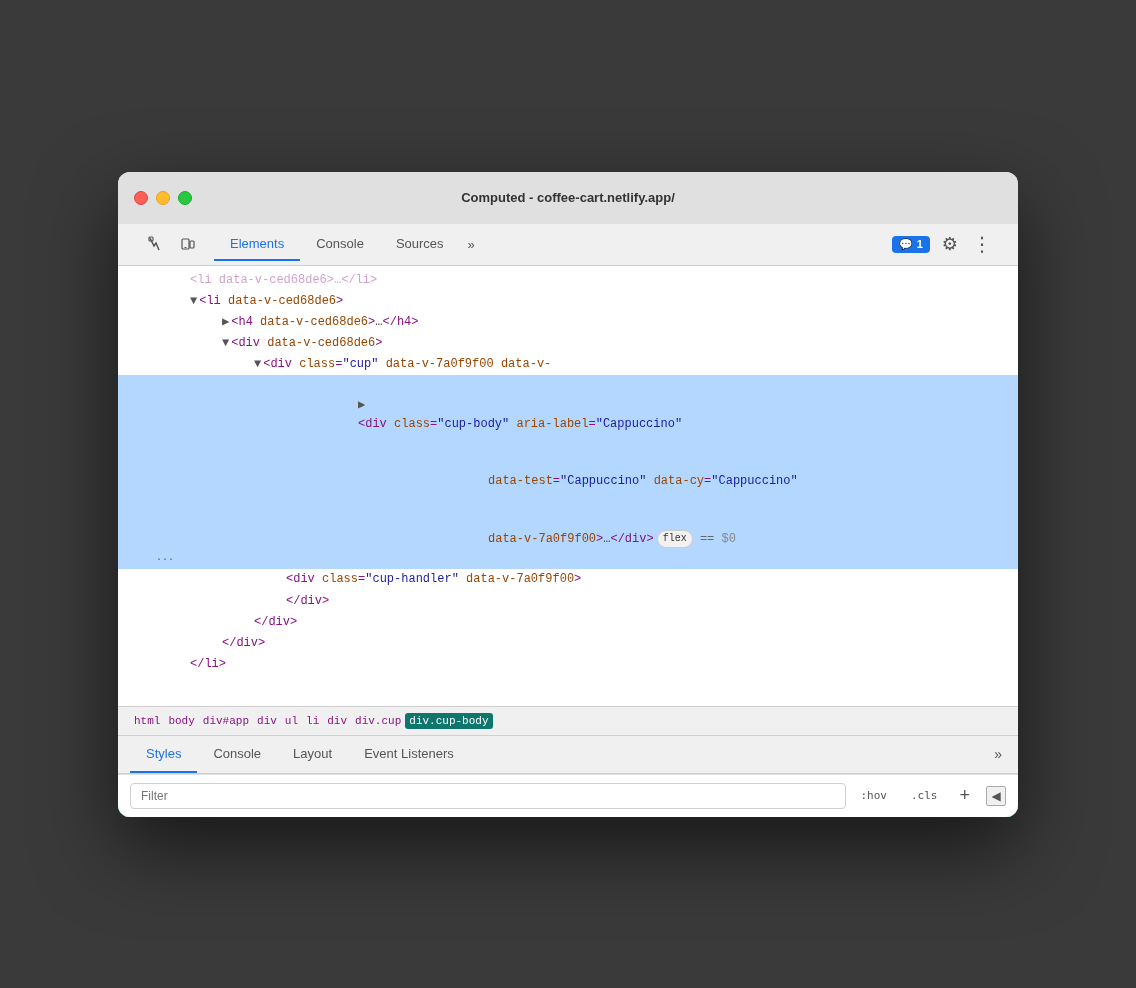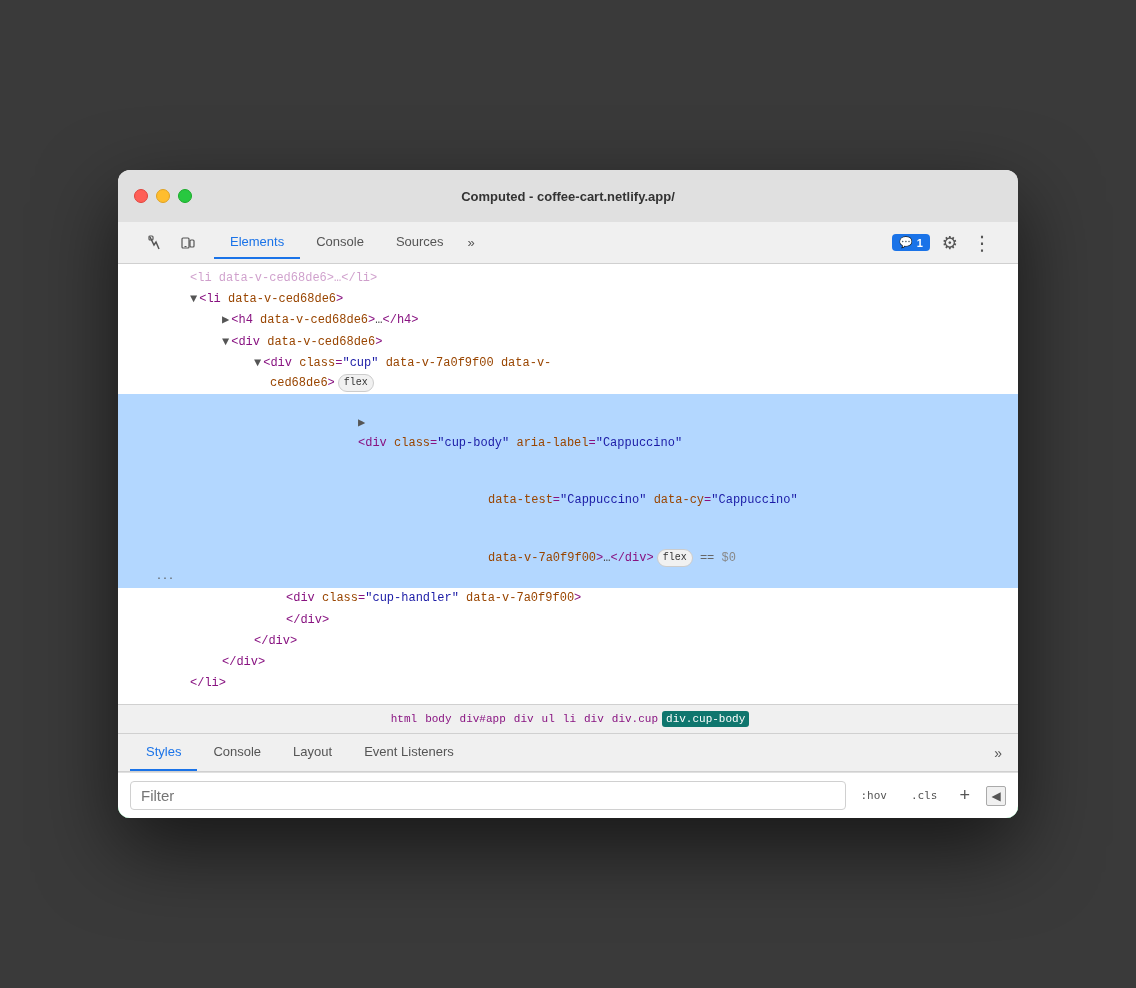--- a/index.html
+++ b/index.html
@@ -218,21 +218,20 @@
       background: #f0f0f0;
       border-top: 1px solid #d0d0d0;
       border-bottom: 1px solid #d0d0d0;
       padding: 6px 12px;
       display: flex;
       gap: 0;
       flex-wrap: wrap;
       align-items: center;
       font-family: 'Menlo', 'Monaco', 'Courier New', monospace;
       font-size: 11px;
-      justify-content: center;
     }
 
     .breadcrumb-item {
       color: #881280;
       cursor: pointer;
       padding: 2px 4px;
       border-radius: 3px;
     }
 
     .breadcrumb-item.active {
@@ -286,21 +285,21 @@
       gap: 8px;
       background: white;
       border-top: 1px solid #e0e0e0;
     }
 
     .filter-input {
       flex: 1;
       border: 1px solid #d0d0d0;
       border-radius: 4px;
       padding: 5px 10px;
-      font-size: 15px;
+      font-size: 12px;
       outline: none;
       background: white;
       color: #333;
     }
 
     .filter-actions {
       display: flex;
       gap: 12px;
       align-items: center;
     }
@@ -409,24 +408,20 @@
 
       <div class="html-line" style="padding-left: 32px;">
         <span class="dots"></span>
         <span style="padding-left: 48px;"><span class="triangle">▼</span><span class="tag">&lt;div </span><span class="attr-name">data-v-ced68de6</span><span class="tag">&gt;</span></span>
       </div>
 
       <div class="html-line" style="padding-left: 32px;">
         <span class="dots"></span>
         <span style="padding-left: 80px;"><span class="triangle">▼</span><span class="tag">&lt;div </span><span class="attr-name">class</span><span class="tag">=</span><span class="attr-value">"cup"</span><span class="tag"> </span><span class="attr-name">data-v-7a0f9f00</span><span class="tag"> </span><span class="attr-name">data-v-</span></span>
       </div>
-      <div class="html-line" style="padding-left: 32px; padding-top:0;">
-        <span class="dots"></span>
-        <span style="padding-left: 96px;"><span class="attr-name">ced68de6</span><span class="tag">&gt;</span><span class="flex-badge">flex</span></span>
-      </div>
 
       <div class="html-line selected" style="padding-left: 32px; flex-wrap: wrap;">
         <span class="dots" style="color:#555; font-size:10px; padding-left:6px;">···</span>
         <span style="padding-left: 112px; flex: 1;">
           <span class="triangle">▶</span>
           <span class="tag">&lt;div </span><span class="attr-name">class</span><span class="tag">=</span><span class="attr-value">"cup-body"</span><span class="tag"> </span><span class="attr-name">aria-label</span><span class="tag">=</span><span class="attr-value">"Cappuccino"</span>
           <br>
           <span style="padding-left: 130px;"><span class="attr-name">data-test</span><span class="tag">=</span><span class="attr-value">"Cappuccino"</span><span class="tag"> </span><span class="attr-name">data-cy</span><span class="tag">=</span><span class="attr-value">"Cappuccino"</span></span>
           <br>
           <span style="padding-left: 130px;"><span class="attr-name">data-v-7a0f9f00</span><span class="tag">&gt;</span><span class="text-content">…</span><span class="tag">&lt;/div&gt;</span><span class="flex-badge">flex</span><span class="equals-sign"> == </span><span class="dollar">$0</span></span>

